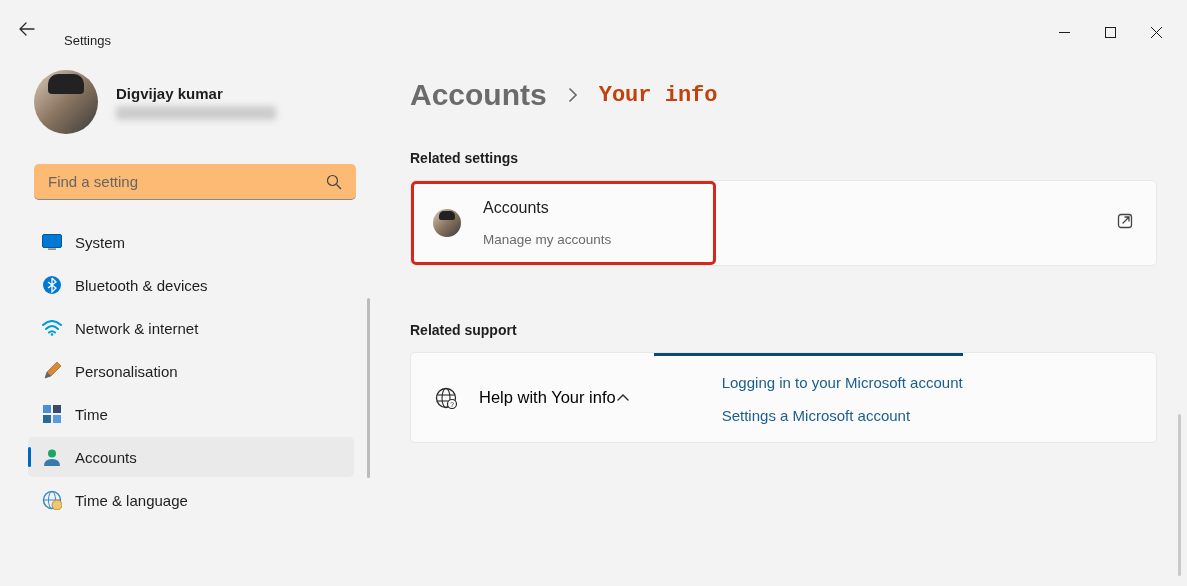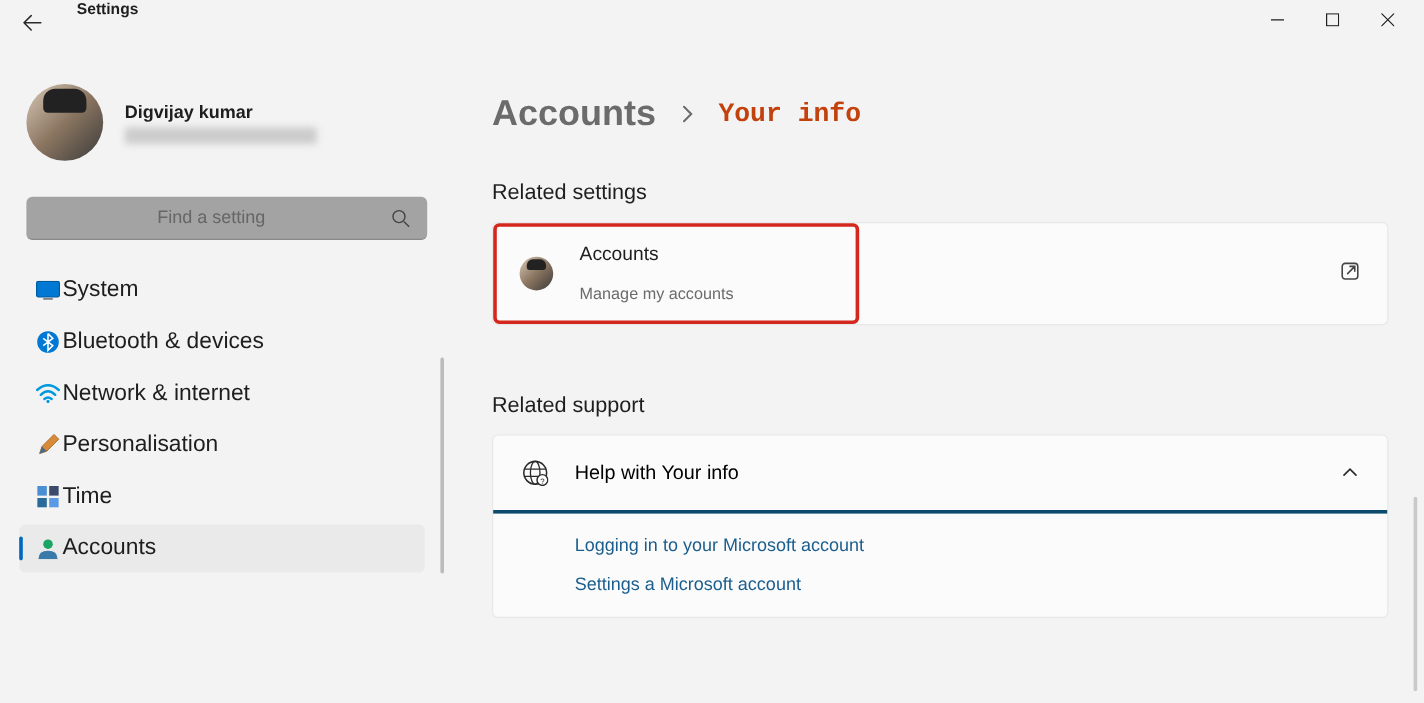--- a/index.html
+++ b/index.html
@@ -1,72 +1,72 @@
 <!DOCTYPE html>
 <html><head>
 <meta charset="utf-8">
 <style>
   * { box-sizing: border-box; margin: 0; padding: 0; font-family: "Segoe UI", -apple-system, sans-serif; }
   body { width: 1187px; height: 586px; background: #f3f3f3; overflow: hidden; position: relative; }
 
   
-  .titlebar { height: 48px; display: flex; align-items: flex-start; padding: 0 8px; font-weight: bold; }
+  .titlebar { height: 48px; display: flex; align-items: flex-end; padding: 0 8px; }
   .back-btn { width: 38px; height: 38px; display: flex; align-items: center; justify-content: center; border-radius: 4px; cursor: pointer; }
   .titlebar-title { font-size: 13px; color: #1e1e1e; margin-left: 18px; }
   .win-controls { margin-left: auto; display: flex; }
   .win-btn { width: 46px; height: 32px; display: flex; align-items: center; justify-content: center; cursor: pointer; }
 
   
   .app { display: flex; height: calc(100% - 48px); }
-  .sidebar { width: 372px; padding: 0 10px 0 16px; position: relative; }
+  .sidebar { width: 372px; padding: 0 10px 0 28px; position: relative; }
   .content { flex: 1; padding: 0 30px 0 38px; overflow: hidden; }
 
   
   .profile { display: flex; align-items: center; gap: 18px; padding: 22px 0 24px 6px; }
   .avatar { width: 64px; height: 64px; border-radius: 50%; background: linear-gradient(135deg,#d9c9b8 0%, #8a7560 50%, #3a3a3a 100%); position: relative; overflow: hidden; }
   .cap { position:absolute; top:4px; left:14px; width:36px; height:20px; background:#222; border-radius:10px 10px 4px 4px; }
   .profile-name { font-size: 15px; font-weight: 600; color: #1e1e1e; }
   .profile-email { width: 160px; height: 14px; margin-top: 4px; background: #ccc; filter: blur(3px); border-radius: 3px; }
 
   
   .search { position: relative; margin: 6px 6px 22px 6px; }
-  .search input { width: 100%; height: 36px; border: none; border-bottom: 1.5px solid #888; background: #a3a3a3; border-radius: 5px; padding: 0 40px 0 14px; font-size: 15px; color: #333; outline: none; text-align: center; }
+  .search input { width: 100%; height: 36px; border: none; border-bottom: 1.5px solid #888; background: #fdba74; border-radius: 5px; padding: 0 40px 0 14px; font-size: 15px; color: #333; outline: none; }
   .search input::placeholder { color: #666; }
   .search-icon { position: absolute; right: 14px; top: 50%; transform: translateY(-50%); }
 
   
   .nav { display: flex; flex-direction: column; gap: 3px; padding-right: 8px; }
-  .nav-item { display: flex; align-items: center; gap: 2px; height: 40px; padding: 0 14px; border-radius: 5px; cursor: pointer; font-size: 19px; color: #1e1e1e; position: relative; }
+  .nav-item { display: flex; align-items: center; gap: 13px; height: 40px; padding: 0 14px; border-radius: 5px; cursor: pointer; font-size: 15px; color: #1e1e1e; position: relative; }
   .nav-item.active { background: #eaeaea; }
   .nav-item.active::before { content:""; position:absolute; left:0; top:10px; bottom:10px; width:3px; background:#0067c0; border-radius:2px; }
   .nav-scrollbar { position:absolute; right:2px; top:250px; width:3px; height:180px; background:#bbb; border-radius:2px; }
 
   .nav-icon { width: 20px; height: 20px; display: flex; align-items: center; justify-content: center; flex-shrink:0; }
 
   
   .breadcrumb { display: flex; align-items: center; gap: 20px; padding: 30px 0 38px 0; }
   .bc-parent { font-size: 30px; font-weight: 600; color: #6b6b6b; cursor: pointer; }
   .bc-sep { color: #6b6b6b; }
   .bc-current { font-size: 22px; font-weight: 600; color: #c2410c; font-family: Liberation Mono, monospace; }
 
   
-  .section-title { font-size: 18px; font-weight: 400; color: #1e1e1e; margin-bottom: 14px; }
+  .section-title { font-size: 14px; font-weight: 700; color: #1e1e1e; margin-bottom: 14px; }
 
   .card { background: #fbfbfb; border: 1px solid #e8e8e8; border-radius: 5px; display: flex; align-items: center; padding: 18px 22px; cursor: pointer; }
 
   .accounts-card { margin-bottom: 56px; position: relative; }
   .accounts-highlight { position:absolute; left:0; top:0; width:305px; height:100%; border:3px solid #d4281f; border-radius:5px; pointer-events:none; }
   .card-avatar { width: 28px; height: 28px; border-radius: 50%; background: linear-gradient(135deg,#d9c9b8 0%, #8a7560 50%, #3a3a3a 100%); flex-shrink:0; position:relative; overflow:hidden; }
   .card-avatar .minicap { position:absolute; top:2px; left:6px; width:16px; height:9px; background:#222; border-radius:5px 5px 2px 2px; }
   .card-text { margin-left: 22px; }
   .card-title { font-size: 16px; color: #1e1e1e; }
   .card-sub { font-size: 13.5px; color: #6b6b6b; margin-top:15px; }
   .open-icon { margin-left: auto; }
 
-  .support-card { flex-direction: column; align-items: stretch; padding:0; }
+  .support-card { flex-direction: row; align-items: stretch; padding:0; }
   .support-header { display:flex; align-items:center; padding:20px 24px; }
   .globe { width:22px; height:22px; flex-shrink:0; }
   .support-title { font-size: 16.5px; margin-left: 22px; }
   .chev { margin-left:auto; }
   .support-links { border-top:3px solid #0c4a6e; padding: 18px 0 18px 68px; display:flex; flex-direction:column; gap:16px; }
   .support-link { font-size: 15px; color: #1b5e8e; cursor: pointer; text-decoration: none; }
 
   .content-scrollbar { position:absolute; right:6px; top:366px; bottom:10px; width:3px; background:#c9c9c9; border-radius:2px; }
 </style>
 </head>
@@ -169,20 +169,31 @@
         <span>Time</span>
       </div>
       <div class="nav-item active">
         <span class="nav-icon">
             <svg width="18" height="18" viewBox="0 0 18 18">
               <circle cx="9" cy="5.5" r="4" fill="#1aa564"></circle>
               <path d="M1 18 Q1 11 9 11 Q17 11 17 18 Z" fill="#3a7aaa"></path>
             </svg>
           </span>
         <span>Accounts</span>
+      </div>
+      <div class="nav-item">
+        <span class="nav-icon">
+            <svg width="20" height="20" viewBox="0 0 20 20">
+              <circle cx="10" cy="10" r="8.5" fill="none" stroke="#3a8ac4" stroke-width="1.5"></circle>
+              <ellipse cx="10" cy="10" rx="3.5" ry="8.5" fill="none" stroke="#3a8ac4" stroke-width="1"></ellipse>
+              <line x1="1.5" y1="10" x2="18.5" y2="10" stroke="#3a8ac4" stroke-width="1"></line>
+              <circle cx="15" cy="15" r="5" fill="#f0c674" stroke="#c09030"></circle>
+            </svg>
+          </span>
+        <span>Time &amp; language</span>
       </div>
     </nav>
     <div class="nav-scrollbar"></div>
   </aside>
 
   <main class="content" style="position:relative;">
     <div class="breadcrumb">
       <span class="bc-parent">Accounts</span>
       <svg class="bc-sep" width="12" height="16" viewBox="0 0 12 16">
           <path d="M3 2 L9 8 L3 14" stroke="#6b6b6b" stroke-width="1.7" fill="none" stroke-linecap="round"></path>

